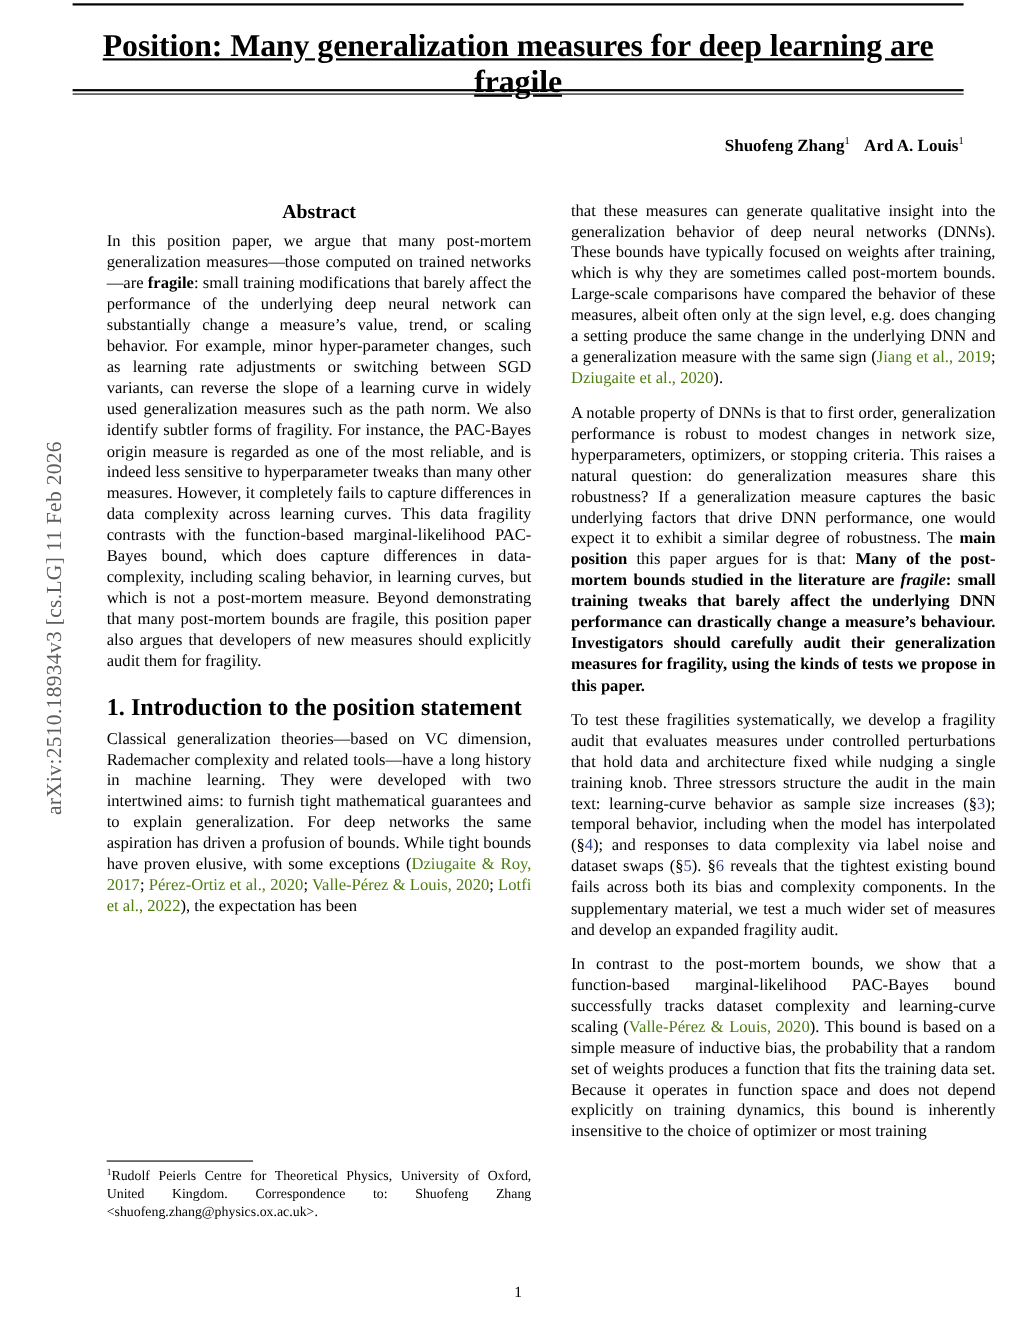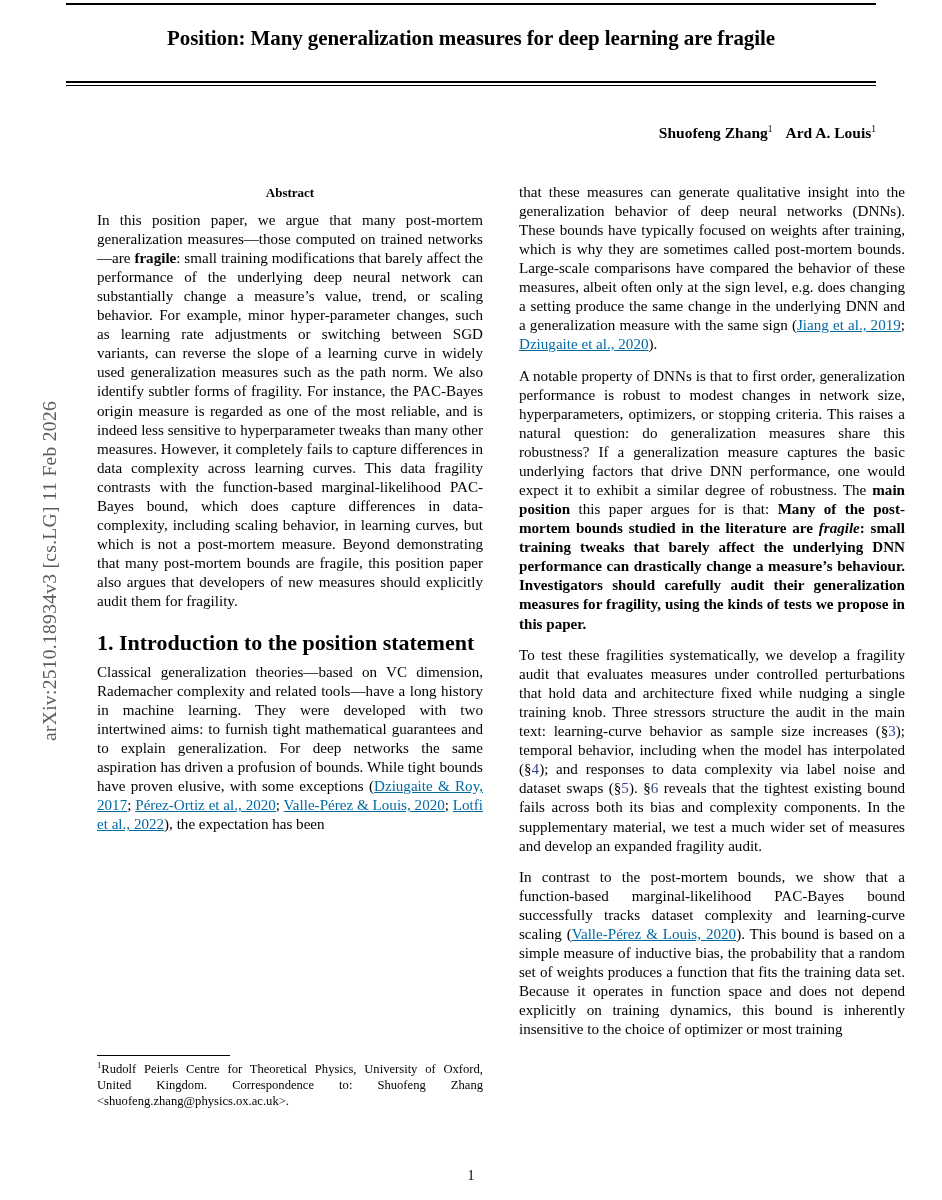--- a/index.html
+++ b/index.html
@@ -58,23 +58,24 @@
     height: 1px;
     background: #000;
   }
 
   .paper-title {
     position: absolute;
     left: 66px;
     top: 26px;
     width: 810px;
     text-align: center;
-    font-size: 21px;
+    font-size: 29px;
     font-weight: bold;
     letter-spacing: -0.1px;
+    text-decoration: underline;
   }
 
   .authors {
     position: absolute;
     left: 66px;
     top: 124px;
     width: 810px;
     text-align: right;
     font-size: 15.5px;
     font-weight: bold;
@@ -97,39 +98,39 @@
     line-height: 19.05px;
     text-align: justify;
     text-justify: inter-word;
     hyphens: manual;
   }
   .col-left  { left: 97px; }
   .col-right { left: 519px; }
 
   .abstract-heading {
     text-align: center;
-    font-size: 13px;
+    font-size: 18px;
     font-weight: bold;
     margin: 0 0 9px 0;
   }
 
   p.para {
     margin: 0 0 12.5px 0;
     text-indent: 0;
   }
   p.para.tight { margin-bottom: 13px; }
 
   .section-heading {
     font-size: 22px;
     font-weight: bold;
     margin: 22px 0 11px 0;
     text-align: left;
   }
 
-  .lnk  { color: #0369a1; text-decoration: underline; }
+  .lnk  { color: #4d7c0f; }
   .lnkd { color: #2e3f8c; }
   b.bf  { font-weight: bold; }
   i.it  { font-style: italic; }
 
   
   .footnote-wrap {
     position: absolute;
     left: 97px;
     top: 1055px;
     width: 386px;

